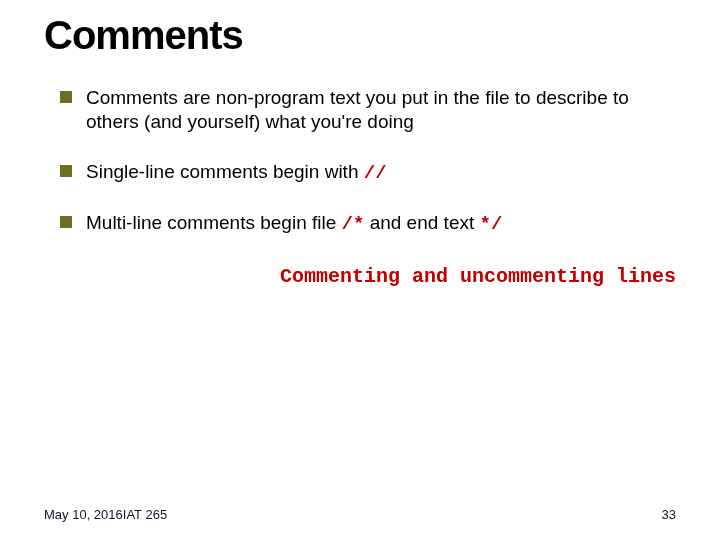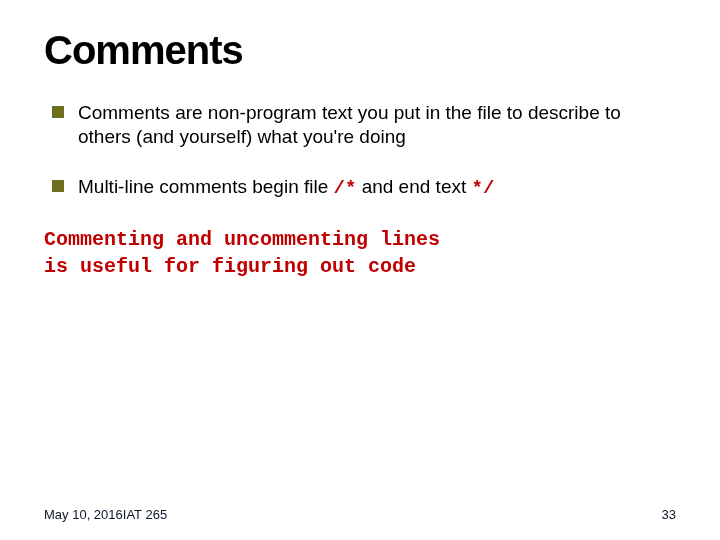--- a/index.html
+++ b/index.html
@@ -1,46 +1,48 @@
 <!DOCTYPE html>
 <html><head>
 <meta charset="utf-8">
 <style>
 html,body{margin:0;padding:0}
 body{width:720px;height:540px;background:#fff;font-family:Verdana,Geneva,sans-serif;color:#000;position:relative;box-sizing:border-box}
-.slide{padding:28px 44px 0 44px}
+.slide{padding:13px 44px 0 44px}
 h1{font-family:Arial,Helvetica,sans-serif;font-weight:900;font-size:40px;letter-spacing:-1px;margin:0 0 28px 0}
-ul.bullets{list-style:none;padding:0;margin:8px}
+ul.bullets{list-style:none;padding:0;margin:16px}
 ul.bullets>li{position:relative;padding-left:26px;font-size:19px;line-height:1.25;margin-bottom:26px}
 ul.bullets>li::before{content:"";position:absolute;left:0;top:5px;width:12px;height:12px;background:#6f6f21}
 .code{font-family:"Courier New",Courier,monospace;color:#c00000;font-weight:bold}
-.tagline{text-align:left;font-family:"Courier New",Courier,monospace;color:#c00000;font-weight:bold;font-size:20px;line-height:1.35;margin-top:6px}
+.tagline{text-align:right;font-family:"Courier New",Courier,monospace;color:#c00000;font-weight:bold;font-size:20px;line-height:1.35;margin-top:6px}
 .footer{position:absolute;left:0;right:0;bottom:18px;display:flex;align-items:center;font-size:13px;color:#0f172a;padding:0 44px}
 .footer .date{flex:0 0 auto}
 .footer .course{flex:1 1 auto;text-align:left}
 .footer .page{flex:0 0 auto;text-align:left}
 </style>
 </head>
 <body>
 
 <div class="slide">
   <h1>Comments</h1>
 
   <ul class="bullets">
     <li>
       <span>Comments are non-program text you put in the file to describe to others (and yourself) what you're doing</span>
     </li>
     <li>
+      <span>Single-line comments begin with </span><span class="code">//</span>
+    </li>
+    <li>
       <span>Multi-line comments begin file </span><span class="code">/*</span><span> and end text </span><span class="code">*/</span>
     </li>
   </ul>
 
   <div class="tagline">
     <span>Commenting and uncommenting lines</span><br>
-    <span>is useful for figuring out code</span>
   </div>
 </div>
 
 <div class="footer">
   <div class="date">May 10, 2016</div>
   <div class="course">IAT 265</div>
   <div class="page">33</div>
 </div>
 
 </body></html>

